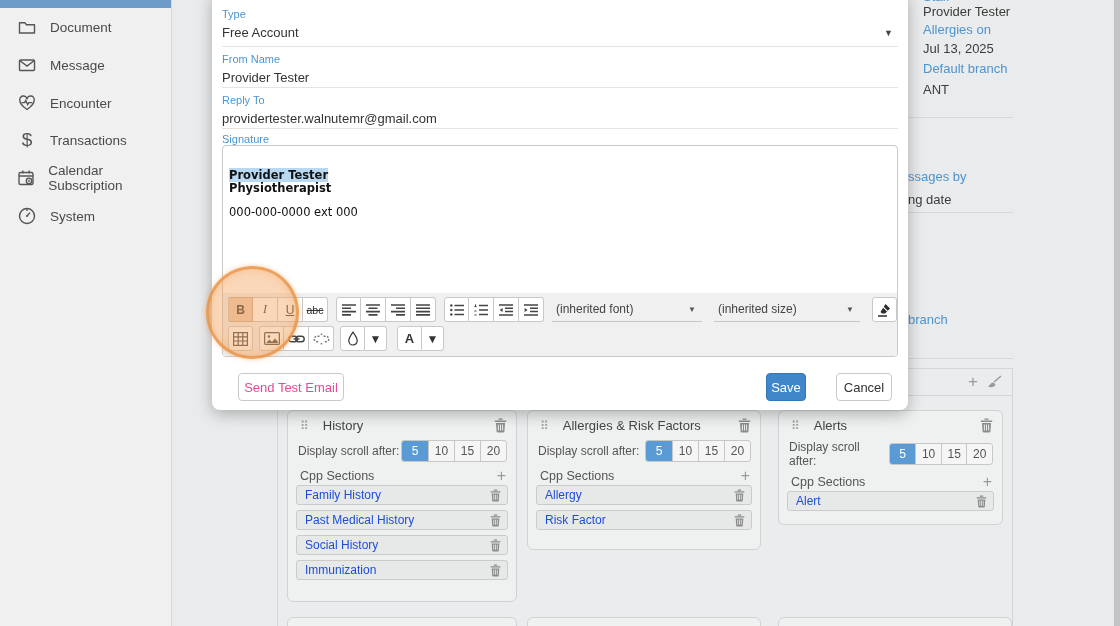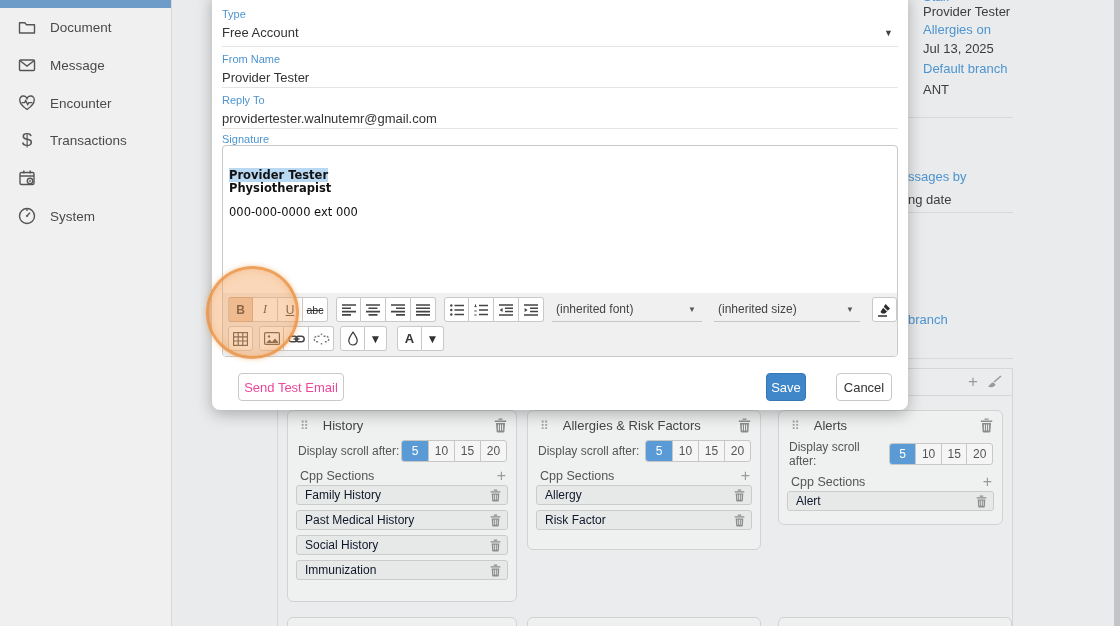--- a/index.html
+++ b/index.html
@@ -34,21 +34,21 @@
   .drag { color:#9aa0a4; font-size:12px; cursor:grab; }
   .p-title { margin-left:14px; font-size:13px; color:#454545; }
   .p-trash { margin-left:auto; cursor:pointer; display:flex; }
   .p-row { display:flex; align-items:center; padding:2px 9px 3px 10px; font-size:12px; color:#555; }
   .seg { display:flex; margin-left:auto; border:1px solid #c7c7c7; border-radius:3px; overflow:hidden; background:#f5f5f5; }
   .seg-opt { width:26px; height:20px; line-height:20px; text-align:center; font-size:12px; color:#555; border-left:1px solid #c7c7c7; cursor:pointer; }
   .seg-opt:first-child { border-left:none; }
   .seg-opt.sel { background:#5b9bd5; color:#fff; }
   .cpp-row { display:flex; align-items:center; padding:4px 10px 2px 12px; font-size:12.5px; color:#555; }
   .cpp-plus { margin-left:auto; font-size:16px; color:#9a9a9a; cursor:pointer; line-height:14px; }
-  .cpp-item { margin:0 8px 5px 8px; height:20px; background:#e7e8e8; border:1px solid #cbcbcb; border-radius:3px; display:flex; align-items:center; padding:0 6px 0 8px; font-size:12px; color:#0f172a; }
+  .cpp-item { margin:0 8px 5px 8px; height:20px; background:#e7e8e8; border:1px solid #cbcbcb; border-radius:3px; display:flex; align-items:center; padding:0 6px 0 8px; font-size:12px; color:#1d4ed8; }
   .cpp-item .p-trash svg { width:11px; height:13px; }
   .stub { position:absolute; top:617px; height:22px; background:#eff0f0; border:1px solid #d1d2d3; border-radius:6px; z-index:2; }
 
   
   .modal { position:absolute; left:212px; top:-8px; width:696px; height:418px; background:#fff; border-radius:8px; box-shadow:0 4px 16px rgba(0,0,0,0.28); z-index:5; }
   .f-label { position:absolute; left:10px; font-size:11px; color:#4d94d0; }
   .f-value { position:absolute; left:10px; font-size:13px; color:#333; }
   .f-caret { position:absolute; left:672px; font-size:9px; color:#444; cursor:pointer; }
   .m-sep { position:absolute; left:10px; width:676px; height:1px; background:#e4e4e4; }
 
@@ -302,20 +302,21 @@
 
     <div class="side-item" style="top:159px;">
       <span class="s-icon">
         <svg width="20" height="20" viewBox="0 0 20 20">
             <rect x="3" y="4.5" width="14" height="12" rx="1.5"></rect>
             <path d="M6.8 2.5 v3 M13.2 2.5 v3 M3 8 h14"></path>
             <circle cx="13" cy="13" r="2.7"></circle>
             <circle cx="13" cy="13" r="0.9" fill="#555" stroke="none"></circle>
           </svg>
       </span>
+      <span>Calendar Subscription</span>
     </div>
 
     <div class="side-item" style="top:197px;">
       <span class="s-icon">
         <svg width="20" height="20" viewBox="0 0 20 20">
             <circle cx="10" cy="10" r="7.5"></circle>
             <path d="M10 3.2 v1.8 M10 10 l3 -3.4"></path>
             <circle cx="10" cy="10" r="1.1" fill="#555" stroke="none"></circle>
           </svg>
       </span>

